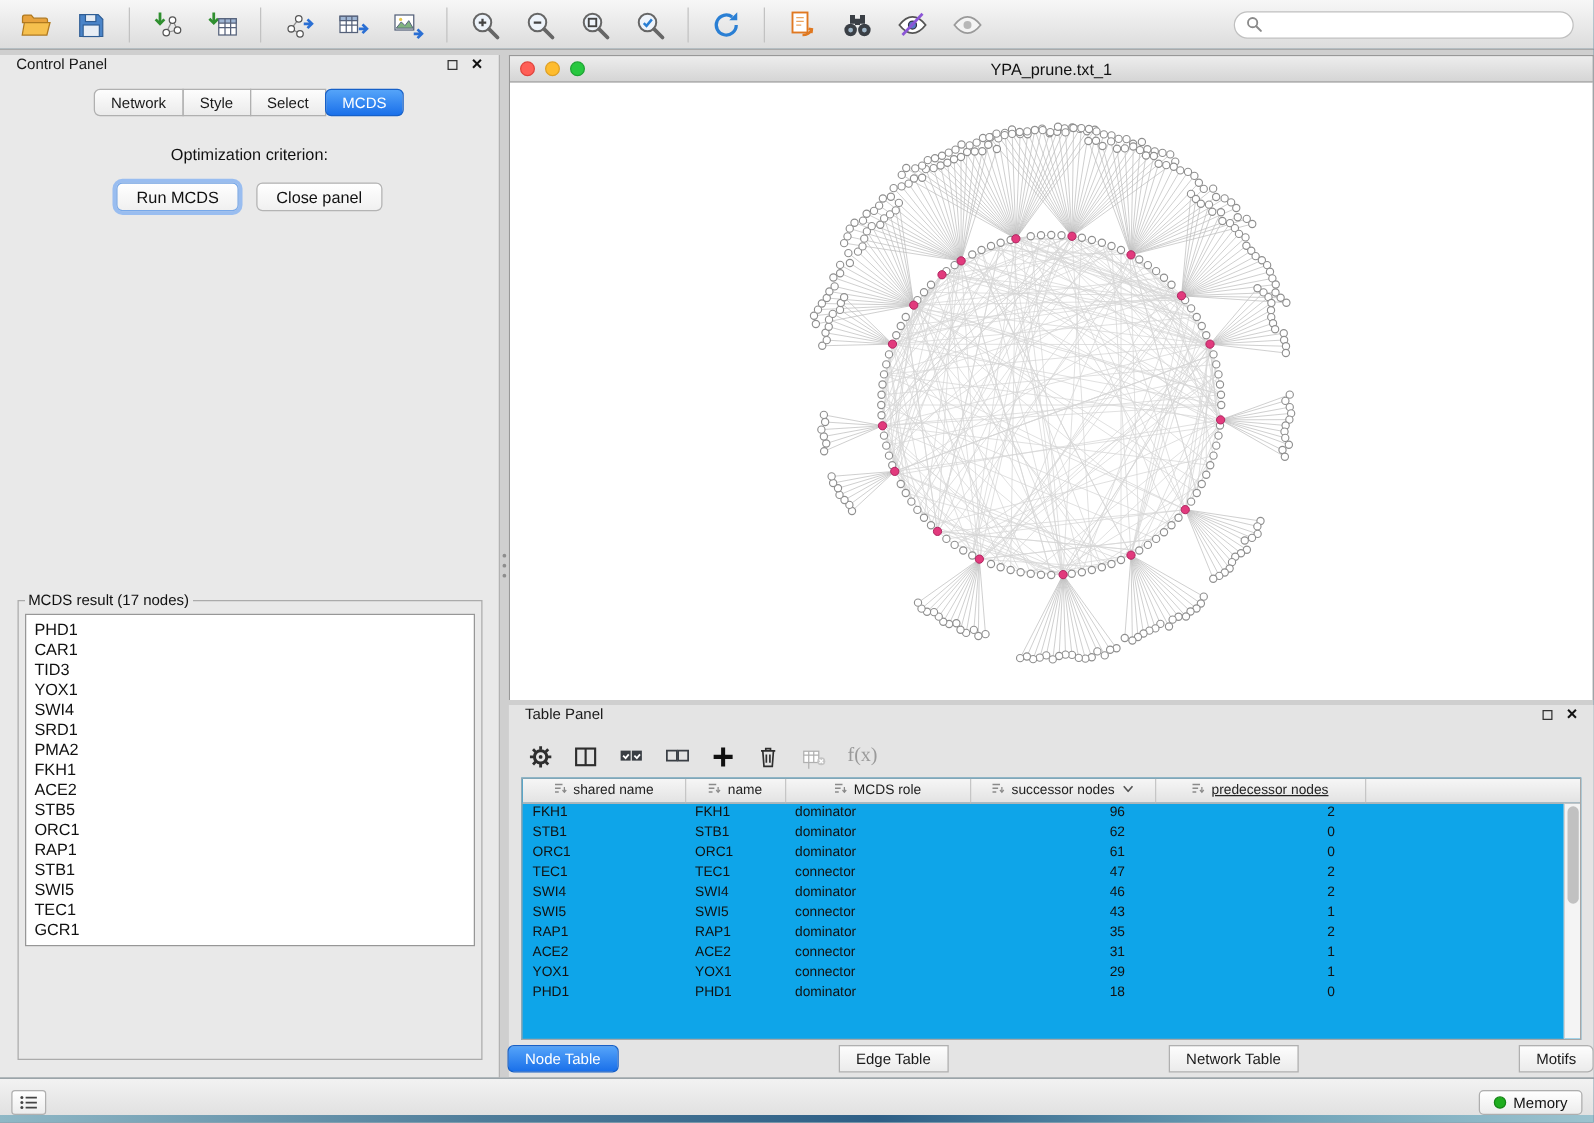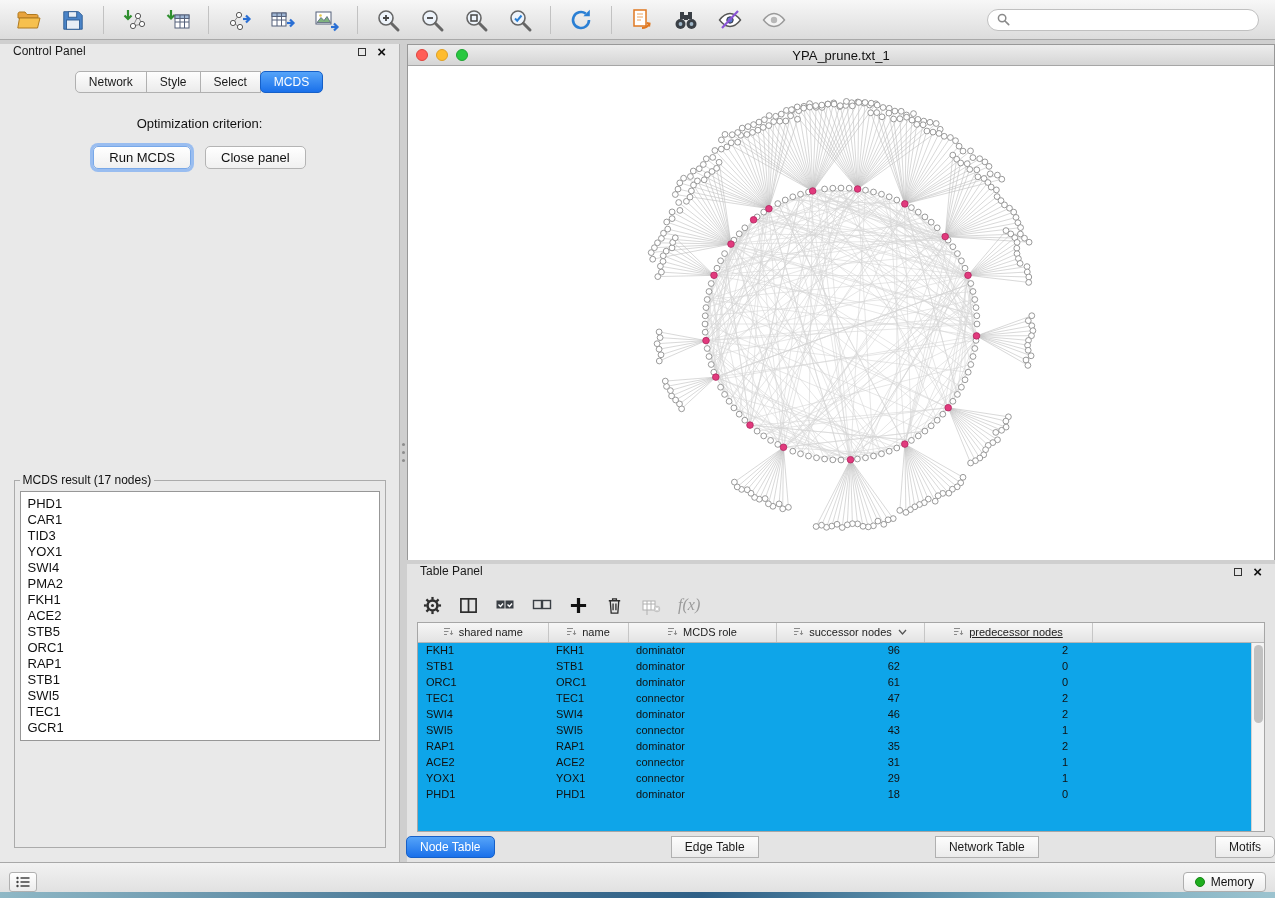--- a/index.html
+++ b/index.html
@@ -44,21 +44,21 @@
   .network-window{height:516px;flex:0 0 516px;display:flex;flex-direction:column;border:1px solid #989898;border-bottom:none}
   .net-titlebar{height:21px;flex:0 0 21px;background:linear-gradient(#ededed,#d5d5d5);border-bottom:1px solid #a6a6a6;display:flex;align-items:center;padding:0 8px;position:relative}
   .dot{width:12px;height:12px;border-radius:50%;margin-right:8px;flex:0 0 12px}
   .red{background:#ff5f57;border:1px solid #e0443d}.yellow{background:#febc2e;border:1px solid #dfa023}.green{background:#28c840;border:1px solid #1ea433}
   .net-title{position:absolute;left:0;right:0;text-align:center;font-size:13px;color:#111;pointer-events:none}
   .net-canvas{flex:1;background:#fff;overflow:hidden}
   
   .table-panel{flex:1;display:flex;flex-direction:column;background:#e4e4e4;margin-top:4px;min-height:0}
   .tp-toolbar{height:34px;flex:0 0 34px;display:flex;align-items:center;gap:17px;padding:0 16px}
   .tp-btn{background:none;border:none;padding:0;display:flex;align-items:center;cursor:default}
-  .fx{font-family:"Liberation Serif",serif;font-style:italic;font-size:16px;color:#9a9a9a}
+  .fx{font-family:"Liberation Serif",serif;font-size:16px;color:#9a9a9a}
   .tp-table-wrap{flex:1;margin:0 10px;background:#0ea5e9;border:1px solid #a6a6a6;position:relative;overflow:hidden}
   table{border-collapse:collapse;width:100%;table-layout:fixed}
   thead th{height:19px;background:linear-gradient(#f6f6f6,#e3e3e3);border-right:1px solid #c6c6c6;border-bottom:1px solid #b6b6b6;font-size:11px;font-weight:normal;color:#222;text-align:center;padding:0 4px;overflow:hidden;white-space:nowrap}
   th .hic{margin-right:5px;vertical-align:-1px}
   th .chev{margin-left:6px;vertical-align:1px}
   tbody td{height:16px;font-size:11px;color:#111;padding:0 8px;white-space:nowrap;overflow:hidden}
   td.r{text-align:right;padding-right:24px}
   td.l{text-align:left}
   th.fill{border-right:none}
   .tp-scrollbar{position:absolute;right:0;top:20px;bottom:0;width:13px;background:#f4f4f4;border-left:1px solid #d2d2d2}
@@ -263,20 +263,21 @@
           <button class="mac-btn">Close panel</button>
         </div>
         <fieldset class="mcds">
           <legend>MCDS result (17 nodes)</legend>
           <div class="result-list">
               <div class="result-item">PHD1</div>
               <div class="result-item">CAR1</div>
               <div class="result-item">TID3</div>
               <div class="result-item">YOX1</div>
               <div class="result-item">SWI4</div>
+              <div class="result-item">SRD1</div>
               <div class="result-item">PMA2</div>
               <div class="result-item">FKH1</div>
               <div class="result-item">ACE2</div>
               <div class="result-item">STB5</div>
               <div class="result-item">ORC1</div>
               <div class="result-item">RAP1</div>
               <div class="result-item">STB1</div>
               <div class="result-item">SWI5</div>
               <div class="result-item">TEC1</div>
               <div class="result-item">GCR1</div>

